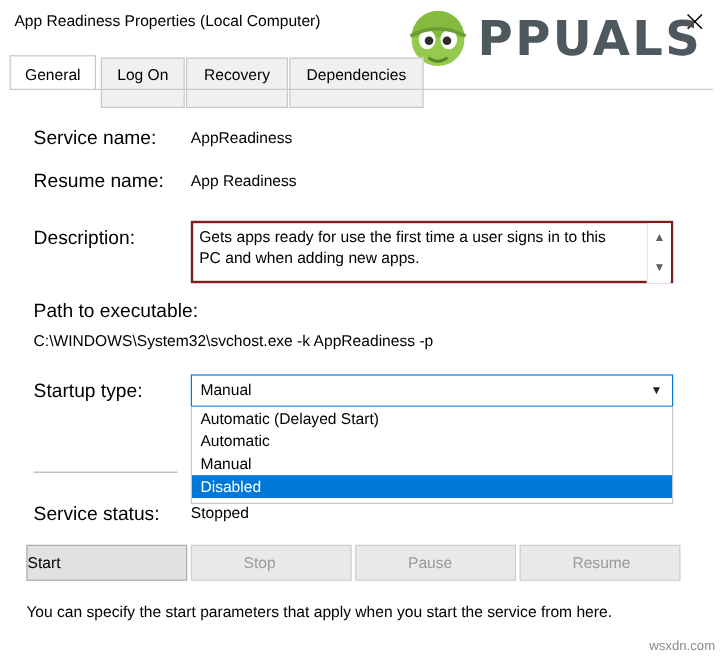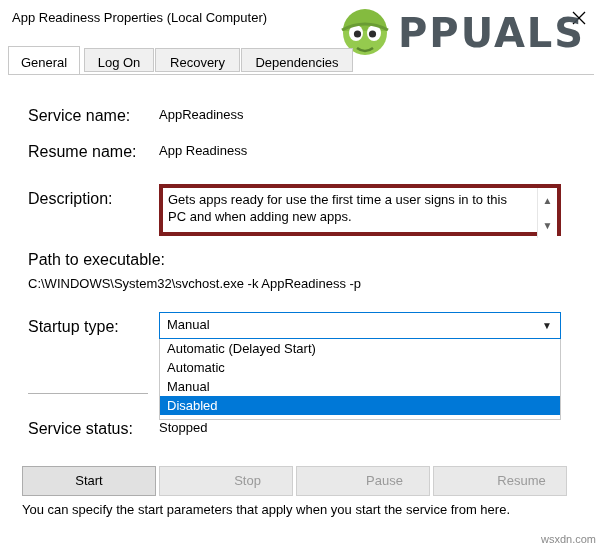--- a/index.html
+++ b/index.html
@@ -80,21 +80,21 @@
   #tabstrip {
     position: absolute;
     left: 8px;
     top: 48px;
     width: 586px;
     height: 28px;
   }
   .tab {
     position: absolute;
     top: 0;
-    height: 24px;
+    height: 42px;
     line-height: 27px;
     text-align: center;
     font-size: 13px;
     color: #000;
     background: #f0f0f0;
     border: 1px solid #c8c8c8;
     box-sizing: border-box;
     cursor: default;
   }
   .tab.selected {
@@ -126,21 +126,21 @@
     color: #000;
     white-space: nowrap;
   }
 
   #desc-box {
     position: absolute;
     left: 159px;
     top: 184px;
     width: 402px;
     height: 52px;
-    border: 4px solid #7f1d1d;
+    border: 2px solid #7f1d1d;
     background: #ffffff;
     box-sizing: border-box;
   }
   #desc-text {
     position: absolute;
     left: 5px;
     top: 3px;
     width: 355px;
     font-size: 13px;
     line-height: 17px;
@@ -233,24 +233,23 @@
 
   
   .btn {
     position: absolute;
     height: 30px;
     background: #e1e1e1;
     border: 1px solid #adadad;
     box-sizing: border-box;
     font-size: 13px;
     color: #000;
-    text-align: center;
+    text-align: left;
     line-height: 28px;
     cursor: default;
-    margin-top: 12px;
   }
   .btn.disabled {
     color: #9a9a9a;
     background: #e9e9e9;
     border-color: #cfcfcf;
     padding-left: 43px;
   }
 
   
   #footer-text {

